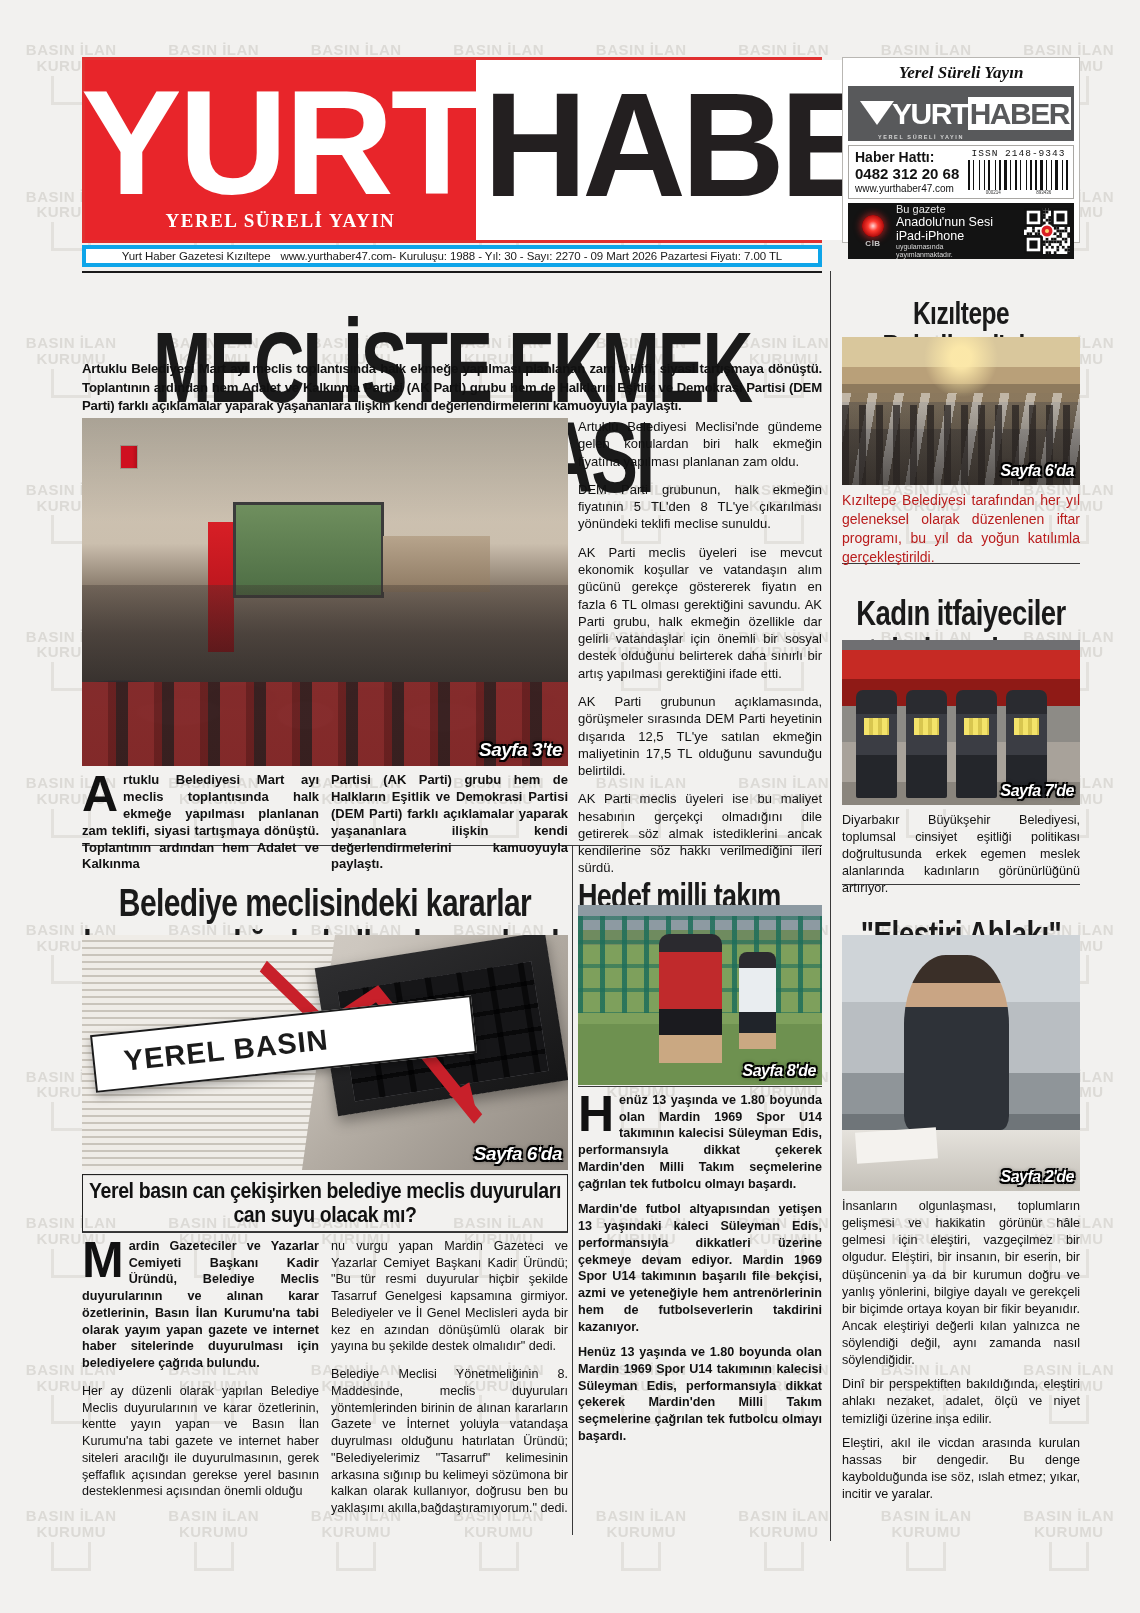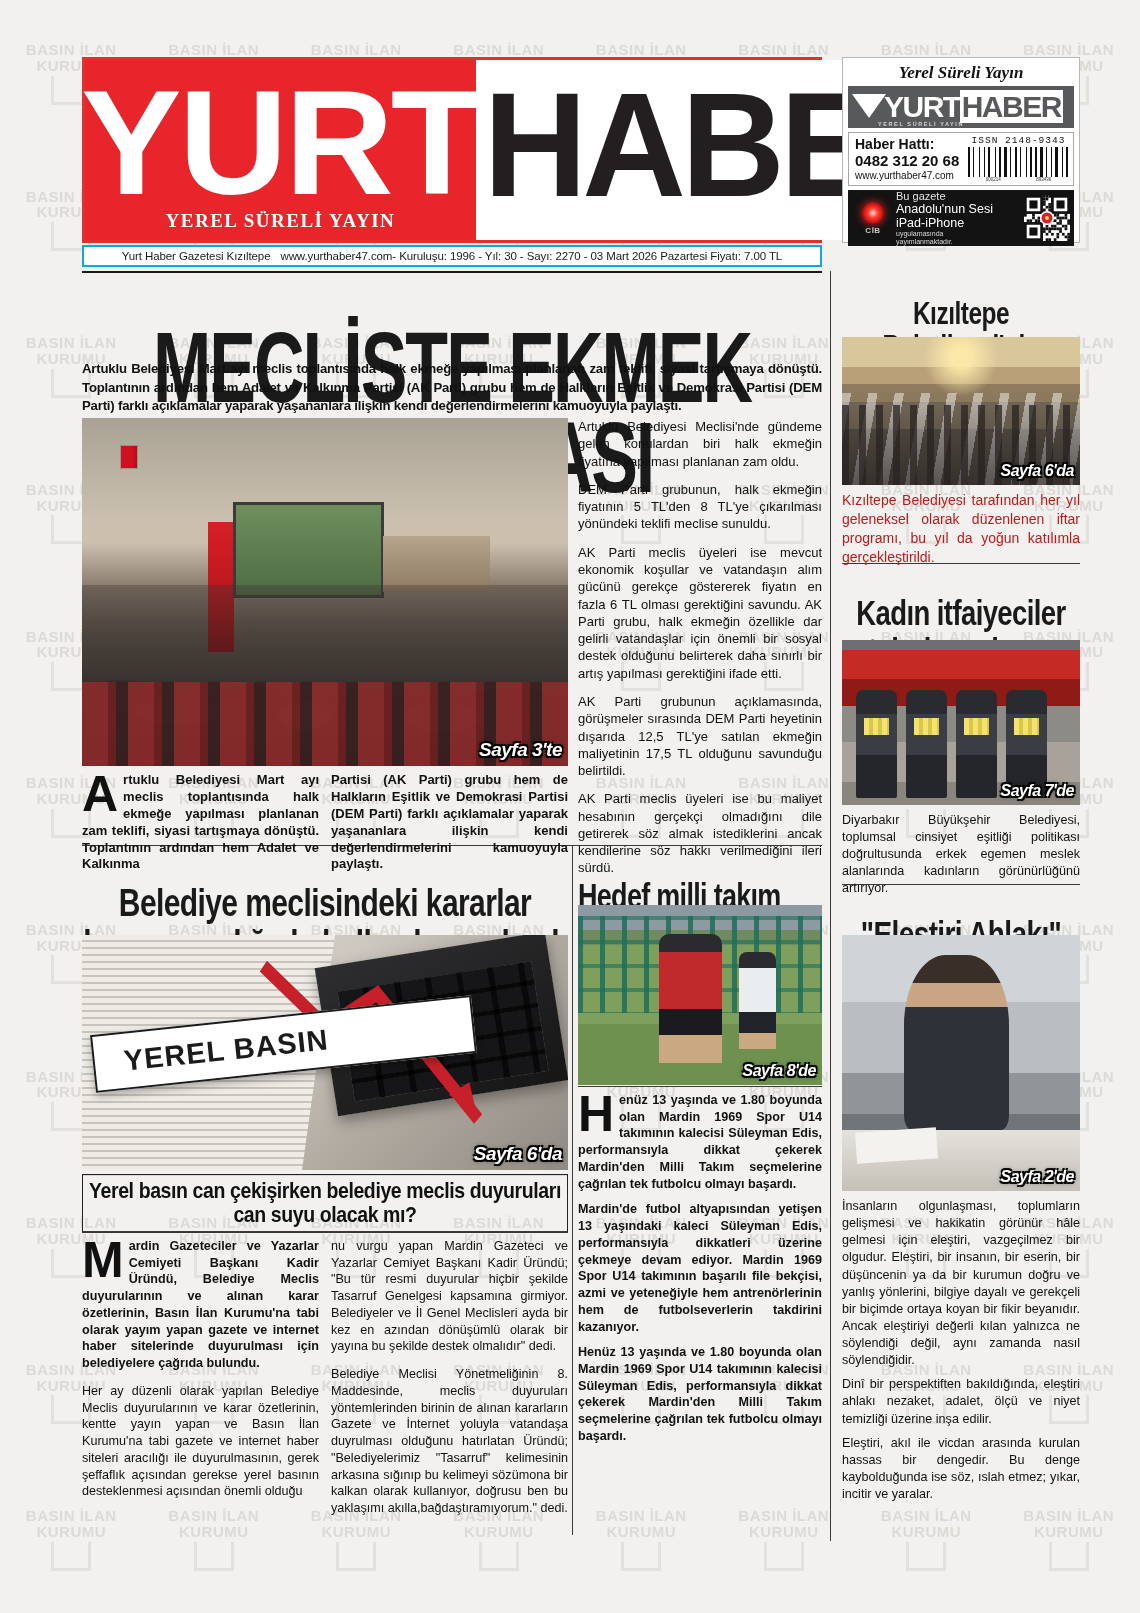--- a/index.html
+++ b/index.html
@@ -67,41 +67,41 @@
   #mh-haber{
     font-family:"Liberation Sans", sans-serif;
     font-weight:bold;font-size:148px;line-height:.8;color:#231f20;
     letter-spacing:-5px;margin-top:-10px;
     transform:scaleX(.97);
   }
 
   
   #infostrip{
     position:absolute;left:82px;top:245px;width:740px;height:22px;
-    border:2px solid #0ea5e9;background:#fff;
+    border:4px solid #0ea5e9;background:#fff;
     box-sizing:border-box;
     display:flex;align-items:center;justify-content:center;
     font-size:11.5px;color:#1b1b1b;letter-spacing:-.1px;white-space:nowrap;
   }
   #infostrip .sp{display:inline-block;width:10px;}
 
   
   #rightbox{
     position:absolute;left:842px;top:57px;width:238px;height:186px;
     border:1px solid #b9b7b3;background:#fff;box-sizing:border-box;
     padding:4px 5px;
   }
   #rb-yerel{
     text-align:center;font-style:italic;font-weight:bold;font-size:17px;color:#111;
     font-family:"Liberation Serif", serif;
     margin:1px 0 3px;
   }
   #rb-logo{
-    height:42px;background:#58595b;display:flex;align-items:center;position:relative;
-    padding-left:4px;
+    height:55px;background:#58595b;display:flex;align-items:center;position:relative;
+    padding-left:12px;
   }
   #rb-tri{
     width:0;height:0;border-left:17px solid transparent;border-right:17px solid transparent;
     border-top:24px solid #fff;margin-right:-28px;margin-top:-2px;
   }
   #rb-logo-text{
     font-weight:bold;font-size:30px;color:#fff;letter-spacing:-1.5px;margin-left:26px;
     position:relative;z-index:2;
   }
   #rb-logo-text i{font-style:normal;background:#fff;color:#58595b;padding:0 2px;}
@@ -871,21 +871,21 @@
       <div id="mh-sub">YEREL SÜRELİ YAYIN</div>
     </div>
     <div id="mh-white">
       <div id="mh-haber">HABER</div>
     </div>
   </div>
 
   <div id="infostrip">
     <span>Yurt Haber Gazetesi Kızıltepe</span>
     <span class="sp"></span>
-    <span>www.yurthaber47.com- Kuruluşu: 1996 - Yıl:  30 - Sayı: 2270 - 03 Mart 2026 Pazartesi Fiyatı: 7.00 TL</span>
+    <span>www.yurthaber47.com- Kuruluşu: 1988 - Yıl:  30 - Sayı: 2270 - 09 Mart 2026 Pazartesi Fiyatı: 7.00 TL</span>
   </div>
 
   <div id="rightbox">
     <div id="rb-yerel">Yerel Süreli Yayın</div>
 
     <div id="rb-logo">
       <div id="rb-tri"></div>
       <div id="rb-logo-text">
         <span>YURT</span><i>HABER</i>
       </div>

